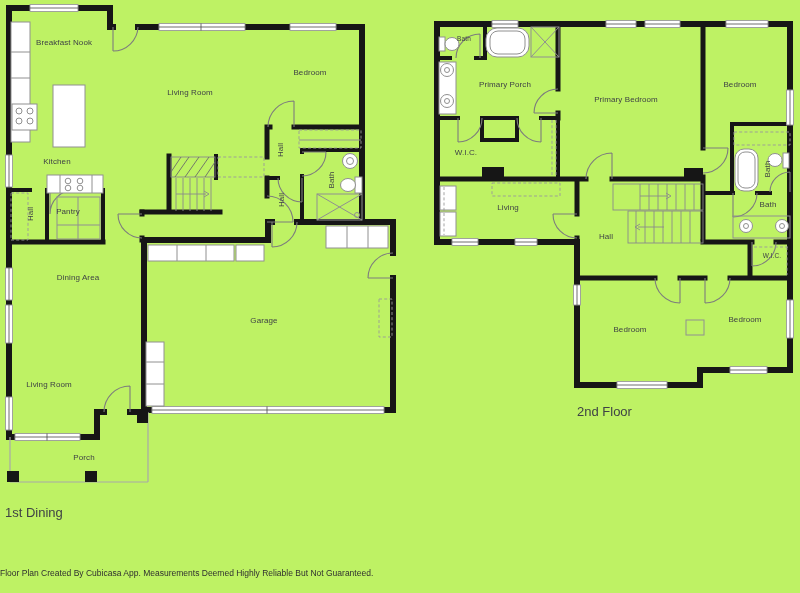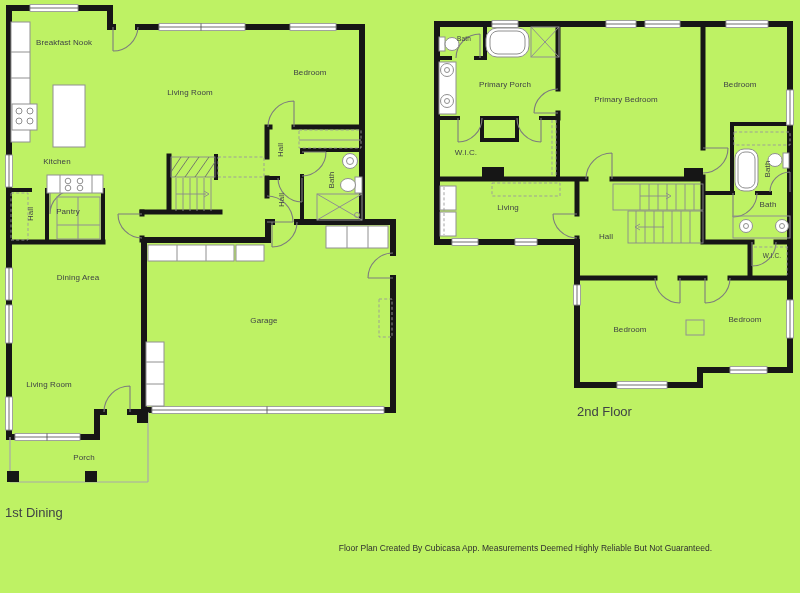--- a/index.html
+++ b/index.html
@@ -17,21 +17,21 @@
   .dash{stroke:#999;stroke-width:0.9;fill:none;stroke-dasharray:3 2.2;}
   .winr{fill:#ffffff;stroke:#9a9a9a;stroke-width:0.9;}
   .winl{stroke:#4a4a4a;stroke-width:0.8;fill:none;}
   .tr{stroke:#8a8a8a;stroke-width:0.9;fill:none;}
   .hat{stroke:#6b6b6b;stroke-width:0.9;fill:none;}
   .lbl{position:absolute;transform:translate(-50%,-50%);font-size:8px;color:#3f4245;
        white-space:nowrap;letter-spacing:0.1px;}
   .lbl.v{transform:translate(-50%,-50%) rotate(-90deg);}
   .lbl.small{font-size:6.5px;}
   .floorlbl{position:absolute;font-size:13px;color:#3f4245;white-space:nowrap;}
-  .footer{position:absolute;left:0;top:543px;width:712px;text-align:right;
+  .footer{position:absolute;left:0;top:568px;width:712px;text-align:left;
           font-size:8.5px;color:#2f2f2f;}
 </style>
 </head>
 <body>
 
 <div class="stage">
   <svg width="800" height="593" viewBox="0 0 800 593">
 
     <g>
 

